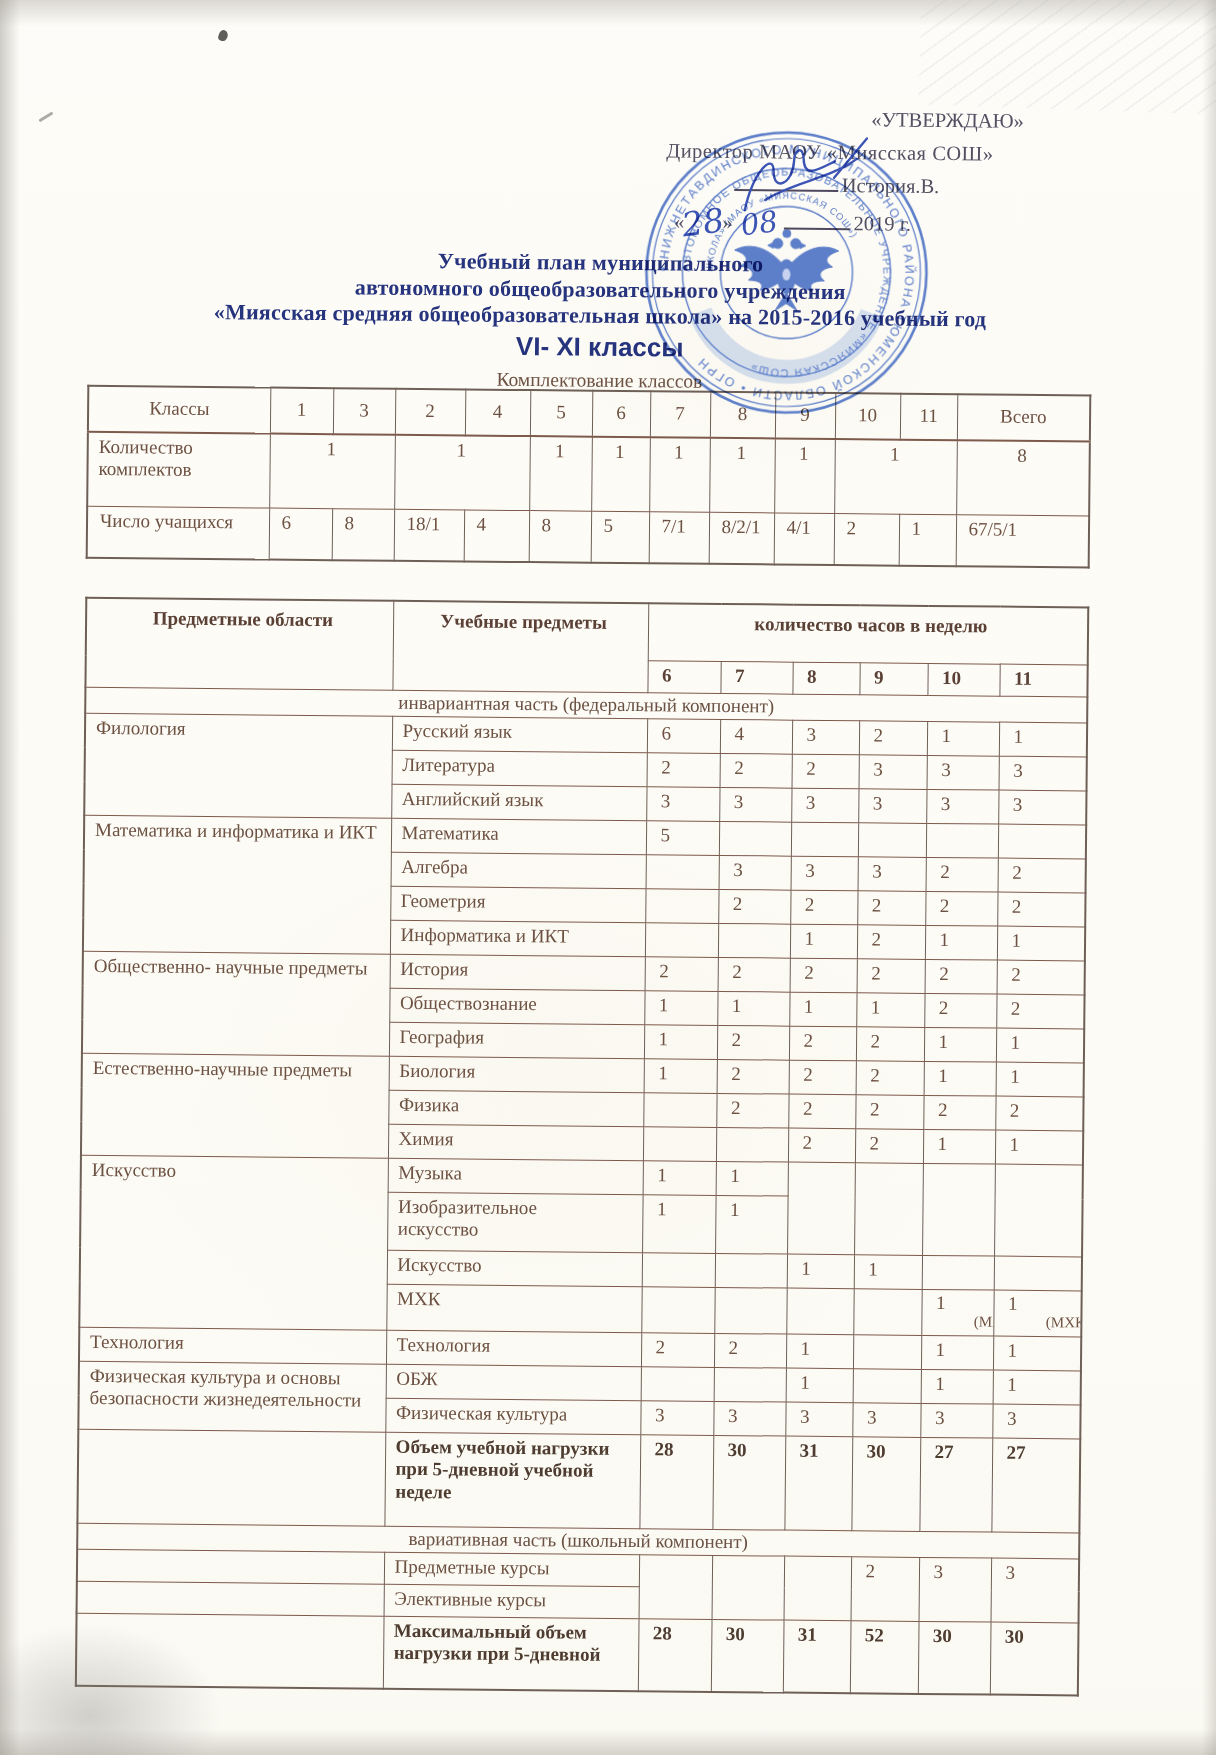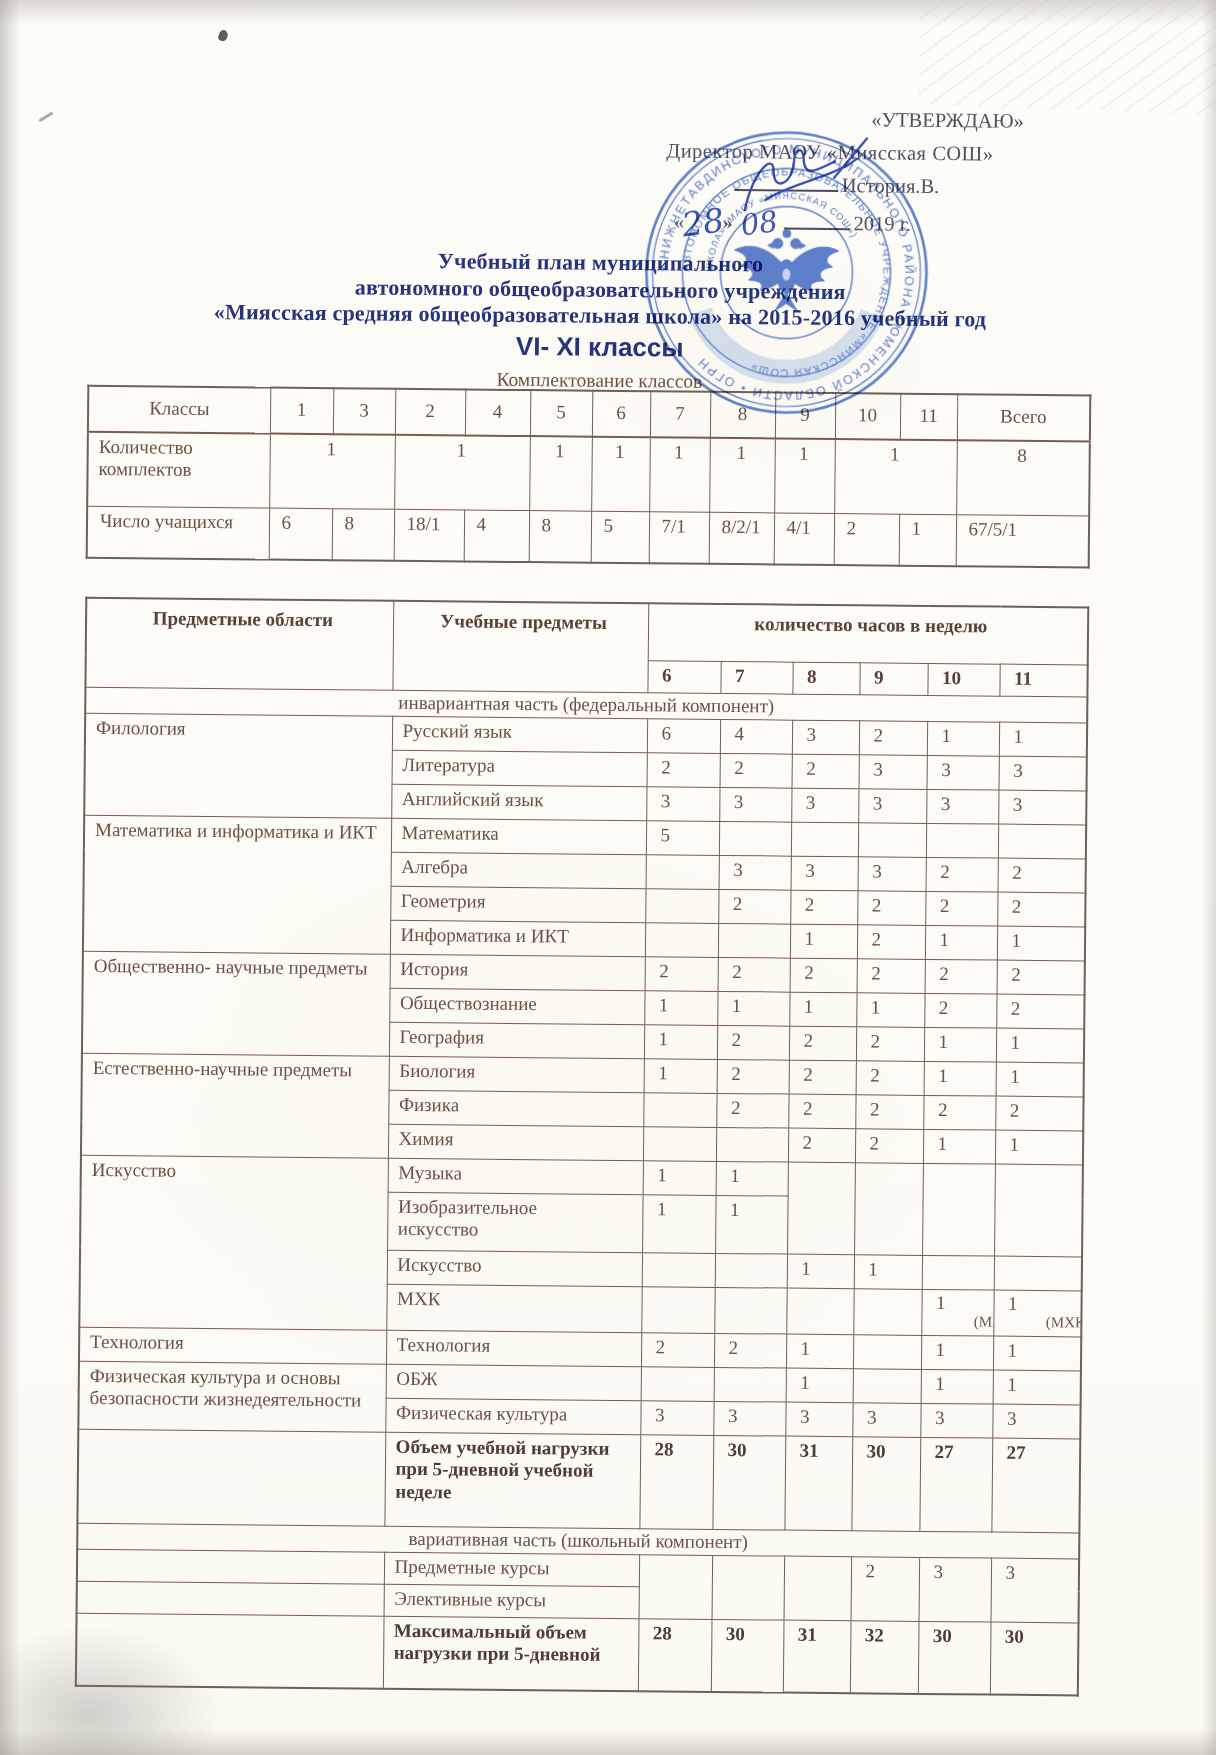--- a/index.html
+++ b/index.html
@@ -477,21 +477,21 @@
       <td></td>
       <td>Элективные курсы</td>
     </tr>
 
     <tr class="rmax bold">
       <td></td>
       <td>Максимальный объем нагрузки при 5-дневной</td>
       <td class="num">28</td>
           <td class="num">30</td>
           <td class="num">31</td>
-          <td class="num">32</td>
+          <td class="num">52</td>
           <td class="num">30</td>
           <td class="num">30</td>
     </tr>
   </tbody>
     </table>
 
   <div class="artifact-a"></div>
   <div class="artifact-dash"></div>
 </div>
 

